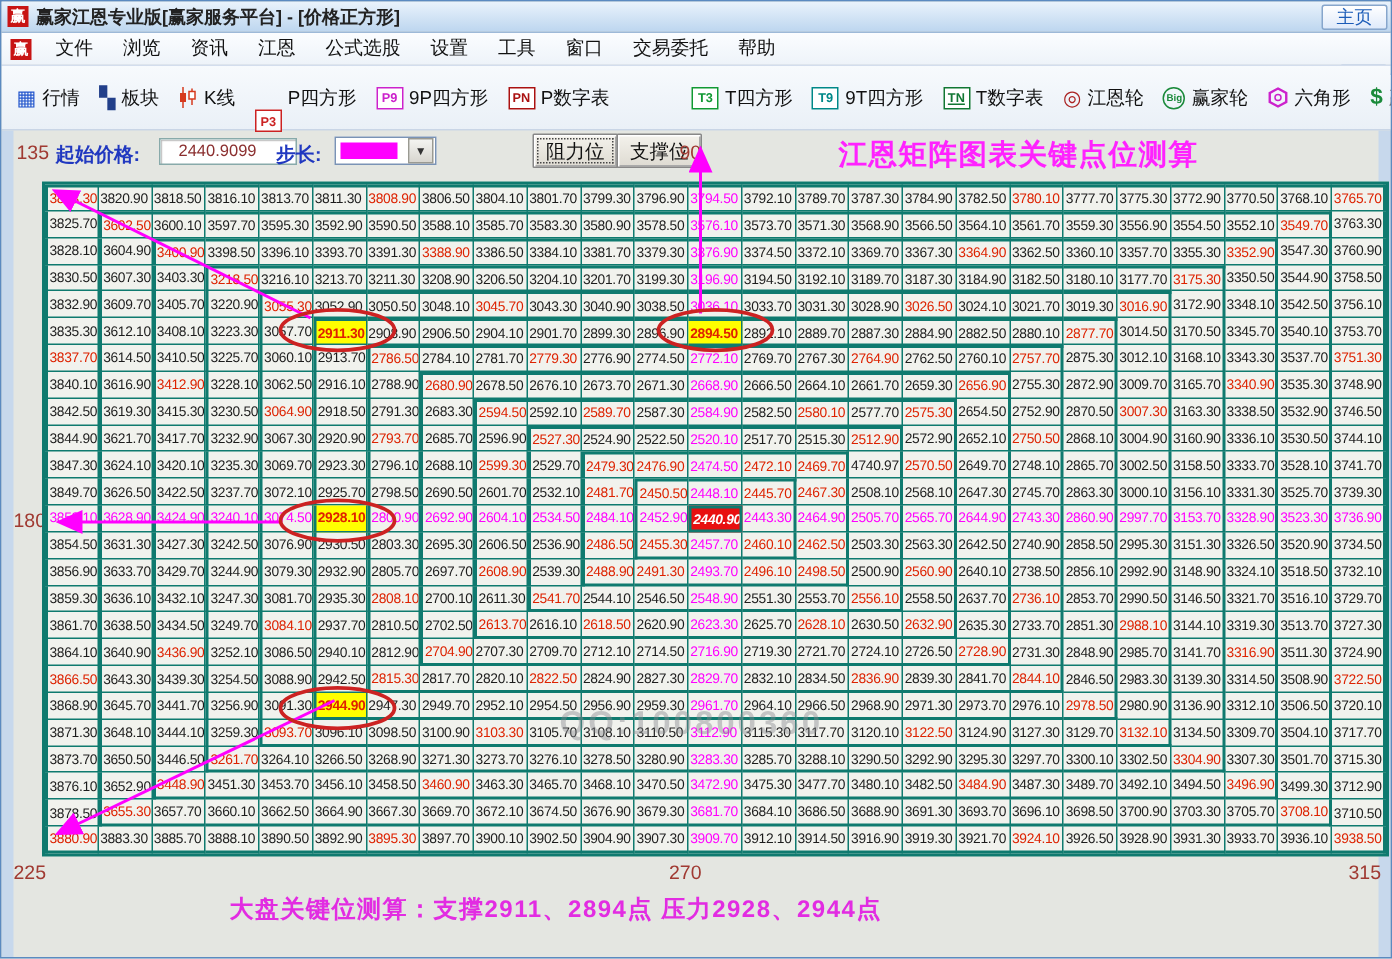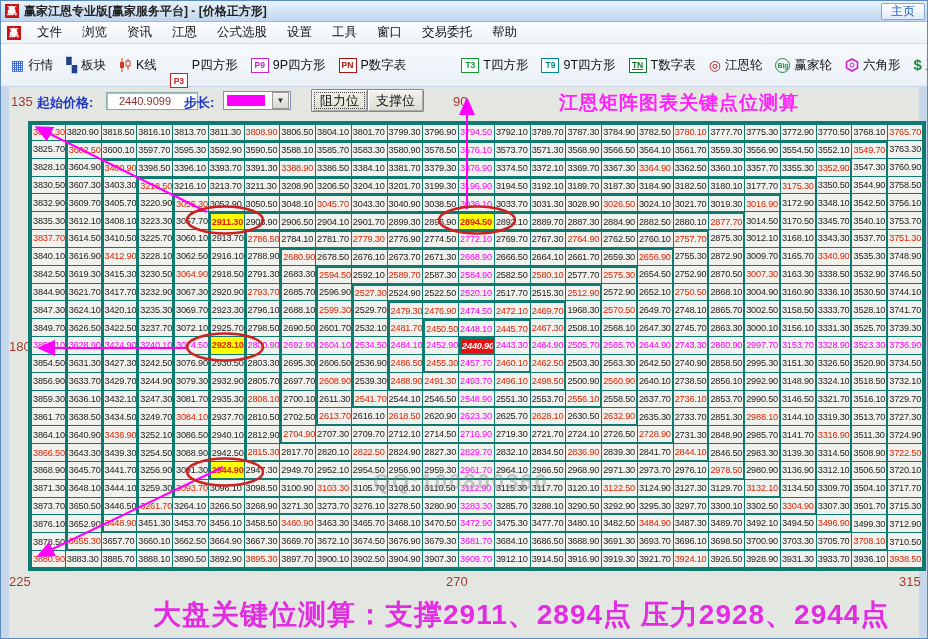--- a/index.html
+++ b/index.html
@@ -47,21 +47,21 @@
   .ctl-label{position:absolute;font-size:13px;color:#2038c0;font-weight:bold;white-space:nowrap;}
   #start-price-input{position:absolute;left:105px;top:5px;width:66px;height:16px;border:1px solid #8aa;
     box-shadow:inset 1px 1px 1px #bbb;font-size:11px;color:#8b2f2f;padding:0 12px;background:#fff;}
   #step-select{position:absolute;left:222px;top:4px;width:68px;height:19px;background:#fff;border:1px solid #7a93b5;
     display:flex;align-items:center;justify-content:space-between;box-sizing:border-box;}
   #step-swatch{width:38px;height:11px;background:#ff00ff;margin-left:3px;}
   #step-arrow{width:15px;height:15px;background:linear-gradient(#f4f4f1,#d8d6cf);border:1px solid #9a9a92;
     font-size:8px;display:flex;align-items:center;justify-content:center;color:#333;margin-right:1px;}
   .push-btn{position:absolute;top:2px;height:23px;padding:0 8px;font-size:13px;color:#111;
     background:linear-gradient(#f4f2ec,#dedbd2);border:1px solid #888;border-radius:1px;
-    box-shadow:1px 1px 0 #fff inset, -1px -1px 0 #aaa inset;}
+    box-shadow:1px 1px 0 #fff inset, -1px -1px 0 #aaa inset;margin-left:44px;}
   .push-btn.focused{outline:1px dotted #444;outline-offset:-4px;}
   #heading{position:absolute;left:558px;top:3px;font-size:19px;font-weight:bold;color:#ff22ff;letter-spacing:1px;white-space:nowrap;}
   
   .edge-strip{position:absolute;top:86px;bottom:0;width:8px;background:#c7d8ec;}
   
   #gann-grid{position:absolute;left:27px;top:120px;width:898px;height:450px;
     display:grid;grid-template-columns:repeat(25,1fr);grid-template-rows:repeat(25,1fr);
     border:2px solid var(--grid-line,#0f7a6f);background:#f1f2ed;box-sizing:border-box;}
   .cell{border-right:1px solid var(--grid-line,#0f7a6f);border-bottom:1px solid var(--grid-line,#0f7a6f);
     font-size:9.2px;letter-spacing:-0.2px;color:var(--normal-text,#1c1c1c);
@@ -73,21 +73,21 @@
   .cell.br{border-right-width:2px;}
   .cell.mag{color:var(--cardinal-text,#ff00ff);}
   .cell.red{color:var(--ray-text,#dd2200);}
   .cell.hl{background:var(--highlight-bg,#ffff00);color:var(--highlight-text,#e02200);font-weight:bold;}
   .cell.center{background:var(--center-bg,#e81010);color:var(--center-text,#fff);font-weight:bold;font-style:italic;}
   
   #overlay{position:absolute;left:0;top:0;width:928px;height:639px;pointer-events:none;}
   #watermark-qq{position:absolute;left:372px;top:468px;font-size:22px;font-weight:bold;color:#84878c;opacity:.42;
     letter-spacing:2px;pointer-events:none;}
   
-  #footer-text{position:absolute;left:152px;top:595px;font-size:28px;font-weight:bold;color:#e22ce2;
+  #footer-text{position:absolute;left:152px;top:595px;font-size:16px;font-weight:bold;color:#e22ce2;
     letter-spacing:1px;white-space:nowrap;}
 </style>
 </head>
 <body>
 
 <div id="titlebar">
   <span class="app-logo">赢</span>
   <span id="title-text">赢家江恩专业版[赢家服务平台] - [价格正方形]</span>
   <div id="titlebar-right">
     <button class="tb-btn">客服</button>
@@ -460,21 +460,21 @@
     <div class="cell bl">2923.30</div>
     <div class="cell bl">2796.10</div>
     <div class="cell bl">2688.10</div>
     <div class="cell bl red">2599.30</div>
     <div class="cell bl">2529.70</div>
     <div class="cell bt bl red">2479.30</div>
     <div class="cell bt red">2476.90</div>
     <div class="cell bt mag">2474.50</div>
     <div class="cell bt red">2472.10</div>
     <div class="cell bt br red">2469.70</div>
-    <div class="cell br">1968.30</div>
+    <div class="cell br">4740.97</div>
     <div class="cell br red">2570.50</div>
     <div class="cell br">2649.70</div>
     <div class="cell br">2748.10</div>
     <div class="cell br">2865.70</div>
     <div class="cell br">3002.50</div>
     <div class="cell br">3158.50</div>
     <div class="cell br">3333.70</div>
     <div class="cell br">3528.10</div>
     <div class="cell br">3741.70</div>
     <div class="cell bl">3849.70</div>

